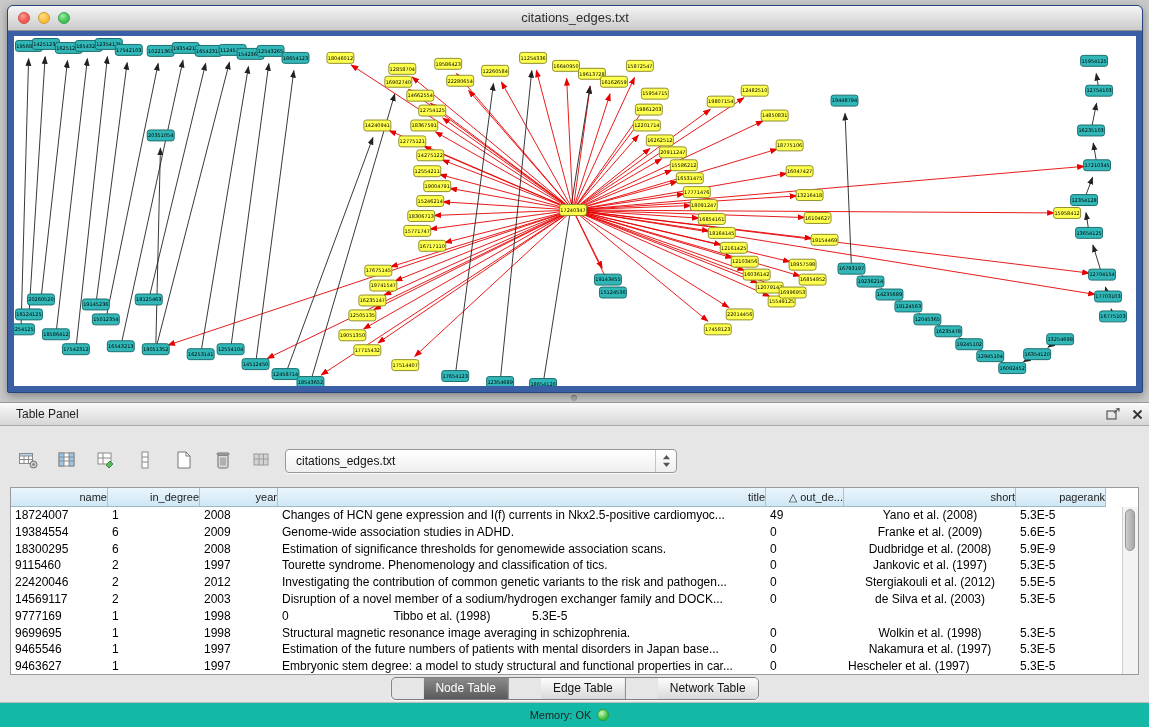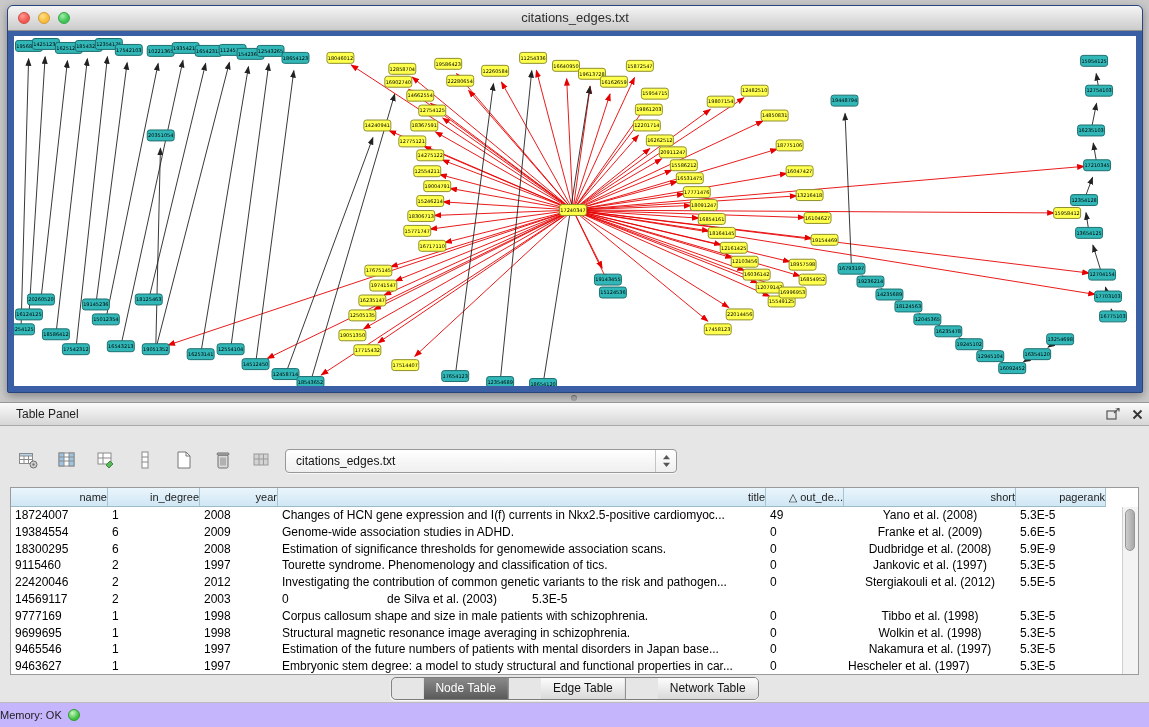--- a/index.html
+++ b/index.html
@@ -65,22 +65,22 @@
   
   .tabs{position:absolute;left:50%;transform:translateX(-50%);top:274px;display:flex;
       border:1px solid #7d7d7d;border-radius:5px;overflow:hidden;
       box-shadow:0 1px 1px rgba(255,255,255,.8);}
   .tab{font-size:12px;padding:3px 12px 4px;border-right:1px solid #8a8a8a;
       background:linear-gradient(#fdfdfd,#d9d9d9);color:#141414;cursor:default;white-space:nowrap;margin-left:32px;}
   .tab:last-child{border-right:none;}
   .tab.active{background:linear-gradient(#8a8a8a,#5a5a5a);color:#fff;}
 
   
-  .status-bar{position:absolute;left:0;top:702px;width:1149px;height:25px;background:#c4b5fd;
-      border-top:1px solid #bdbdbd;display:flex;justify-content:flex-start;align-items:center;
+  .status-bar{position:absolute;left:0;top:702px;width:1149px;height:25px;background:#14b8a6;
+      border-top:1px solid #bdbdbd;display:flex;justify-content:center;align-items:center;
       padding-right:10px;gap:6px;box-sizing:border-box;}
   .mem-label{font-size:11px;color:#222;}
   .mem-dot{width:12px;height:12px;border-radius:50%;
       background:radial-gradient(circle at 35% 30%,#c9f7c4,#3ec23e 65%);border:1px solid #2f9a30;box-sizing:border-box;}
 </style>
 </head>
 <body>
 
 <div class="page">
 
@@ -829,29 +829,29 @@
             <div class="td" style="width: 78px; text-align: left;">2012</div>
             <div class="td" style="width: 488px; text-align: left;">Investigating the contribution of common genetic variants to the risk and pathogen...</div>
             <div class="td" style="width: 78px; text-align: left;">0</div>
             <div class="td" style="width: 172px; text-align: center;">Stergiakouli et al. (2012)</div>
             <div class="td" style="width: 90px; text-align: left;">5.5E-5</div>
           </div>
           <div class="trow">
             <div class="td" style="width: 97px; text-align: left;">14569117</div>
             <div class="td" style="width: 92px; text-align: left;">2</div>
             <div class="td" style="width: 78px; text-align: left;">2003</div>
+            <div class="td" style="width: 488px; text-align: left;">Disruption of a novel member of a sodium/hydrogen exchanger family and DOCK...</div>
             <div class="td" style="width: 78px; text-align: left;">0</div>
             <div class="td" style="width: 172px; text-align: center;">de Silva et al. (2003)</div>
             <div class="td" style="width: 90px; text-align: left;">5.3E-5</div>
           </div>
           <div class="trow">
             <div class="td" style="width: 97px; text-align: left;">9777169</div>
             <div class="td" style="width: 92px; text-align: left;">1</div>
             <div class="td" style="width: 78px; text-align: left;">1998</div>
-            <div class="td" style="width: 488px; text-align: left;">Corpus callosum shape and size in male patients with schizophrenia.</div>
             <div class="td" style="width: 78px; text-align: left;">0</div>
             <div class="td" style="width: 172px; text-align: center;">Tibbo et al. (1998)</div>
             <div class="td" style="width: 90px; text-align: left;">5.3E-5</div>
           </div>
           <div class="trow">
             <div class="td" style="width: 97px; text-align: left;">9699695</div>
             <div class="td" style="width: 92px; text-align: left;">1</div>
             <div class="td" style="width: 78px; text-align: left;">1998</div>
             <div class="td" style="width: 488px; text-align: left;">Structural magnetic resonance image averaging in schizophrenia.</div>
             <div class="td" style="width: 78px; text-align: left;">0</div>

